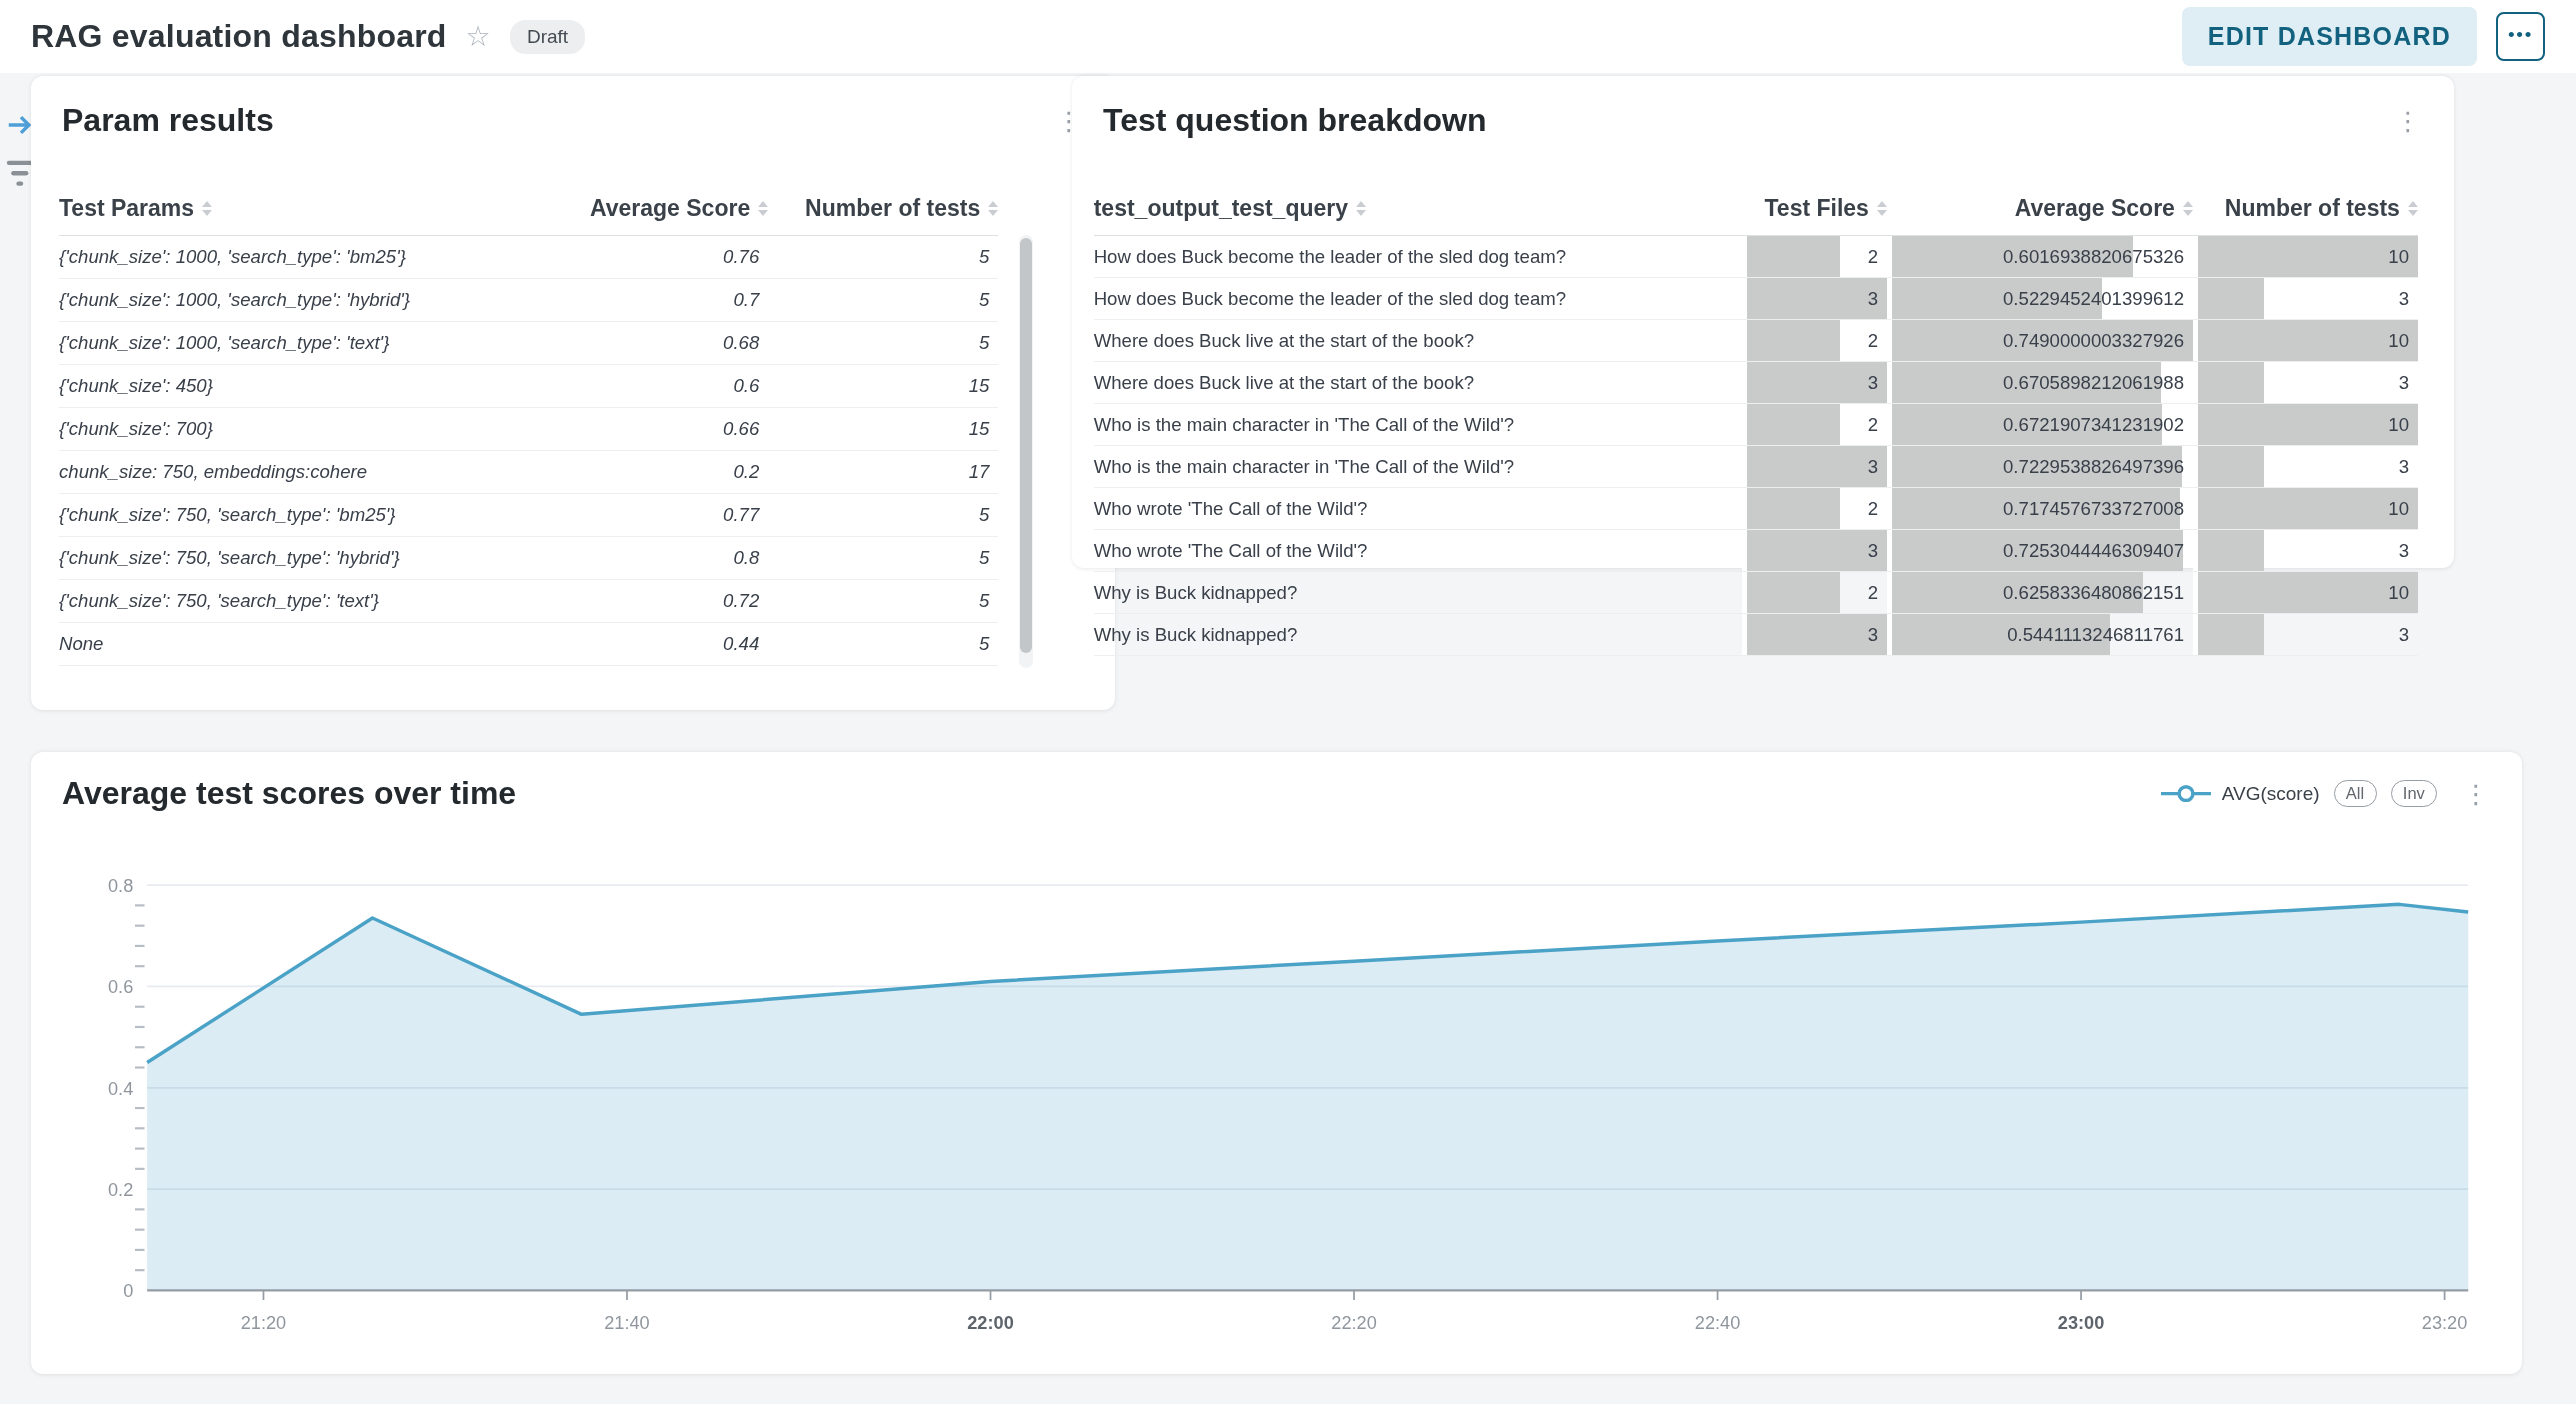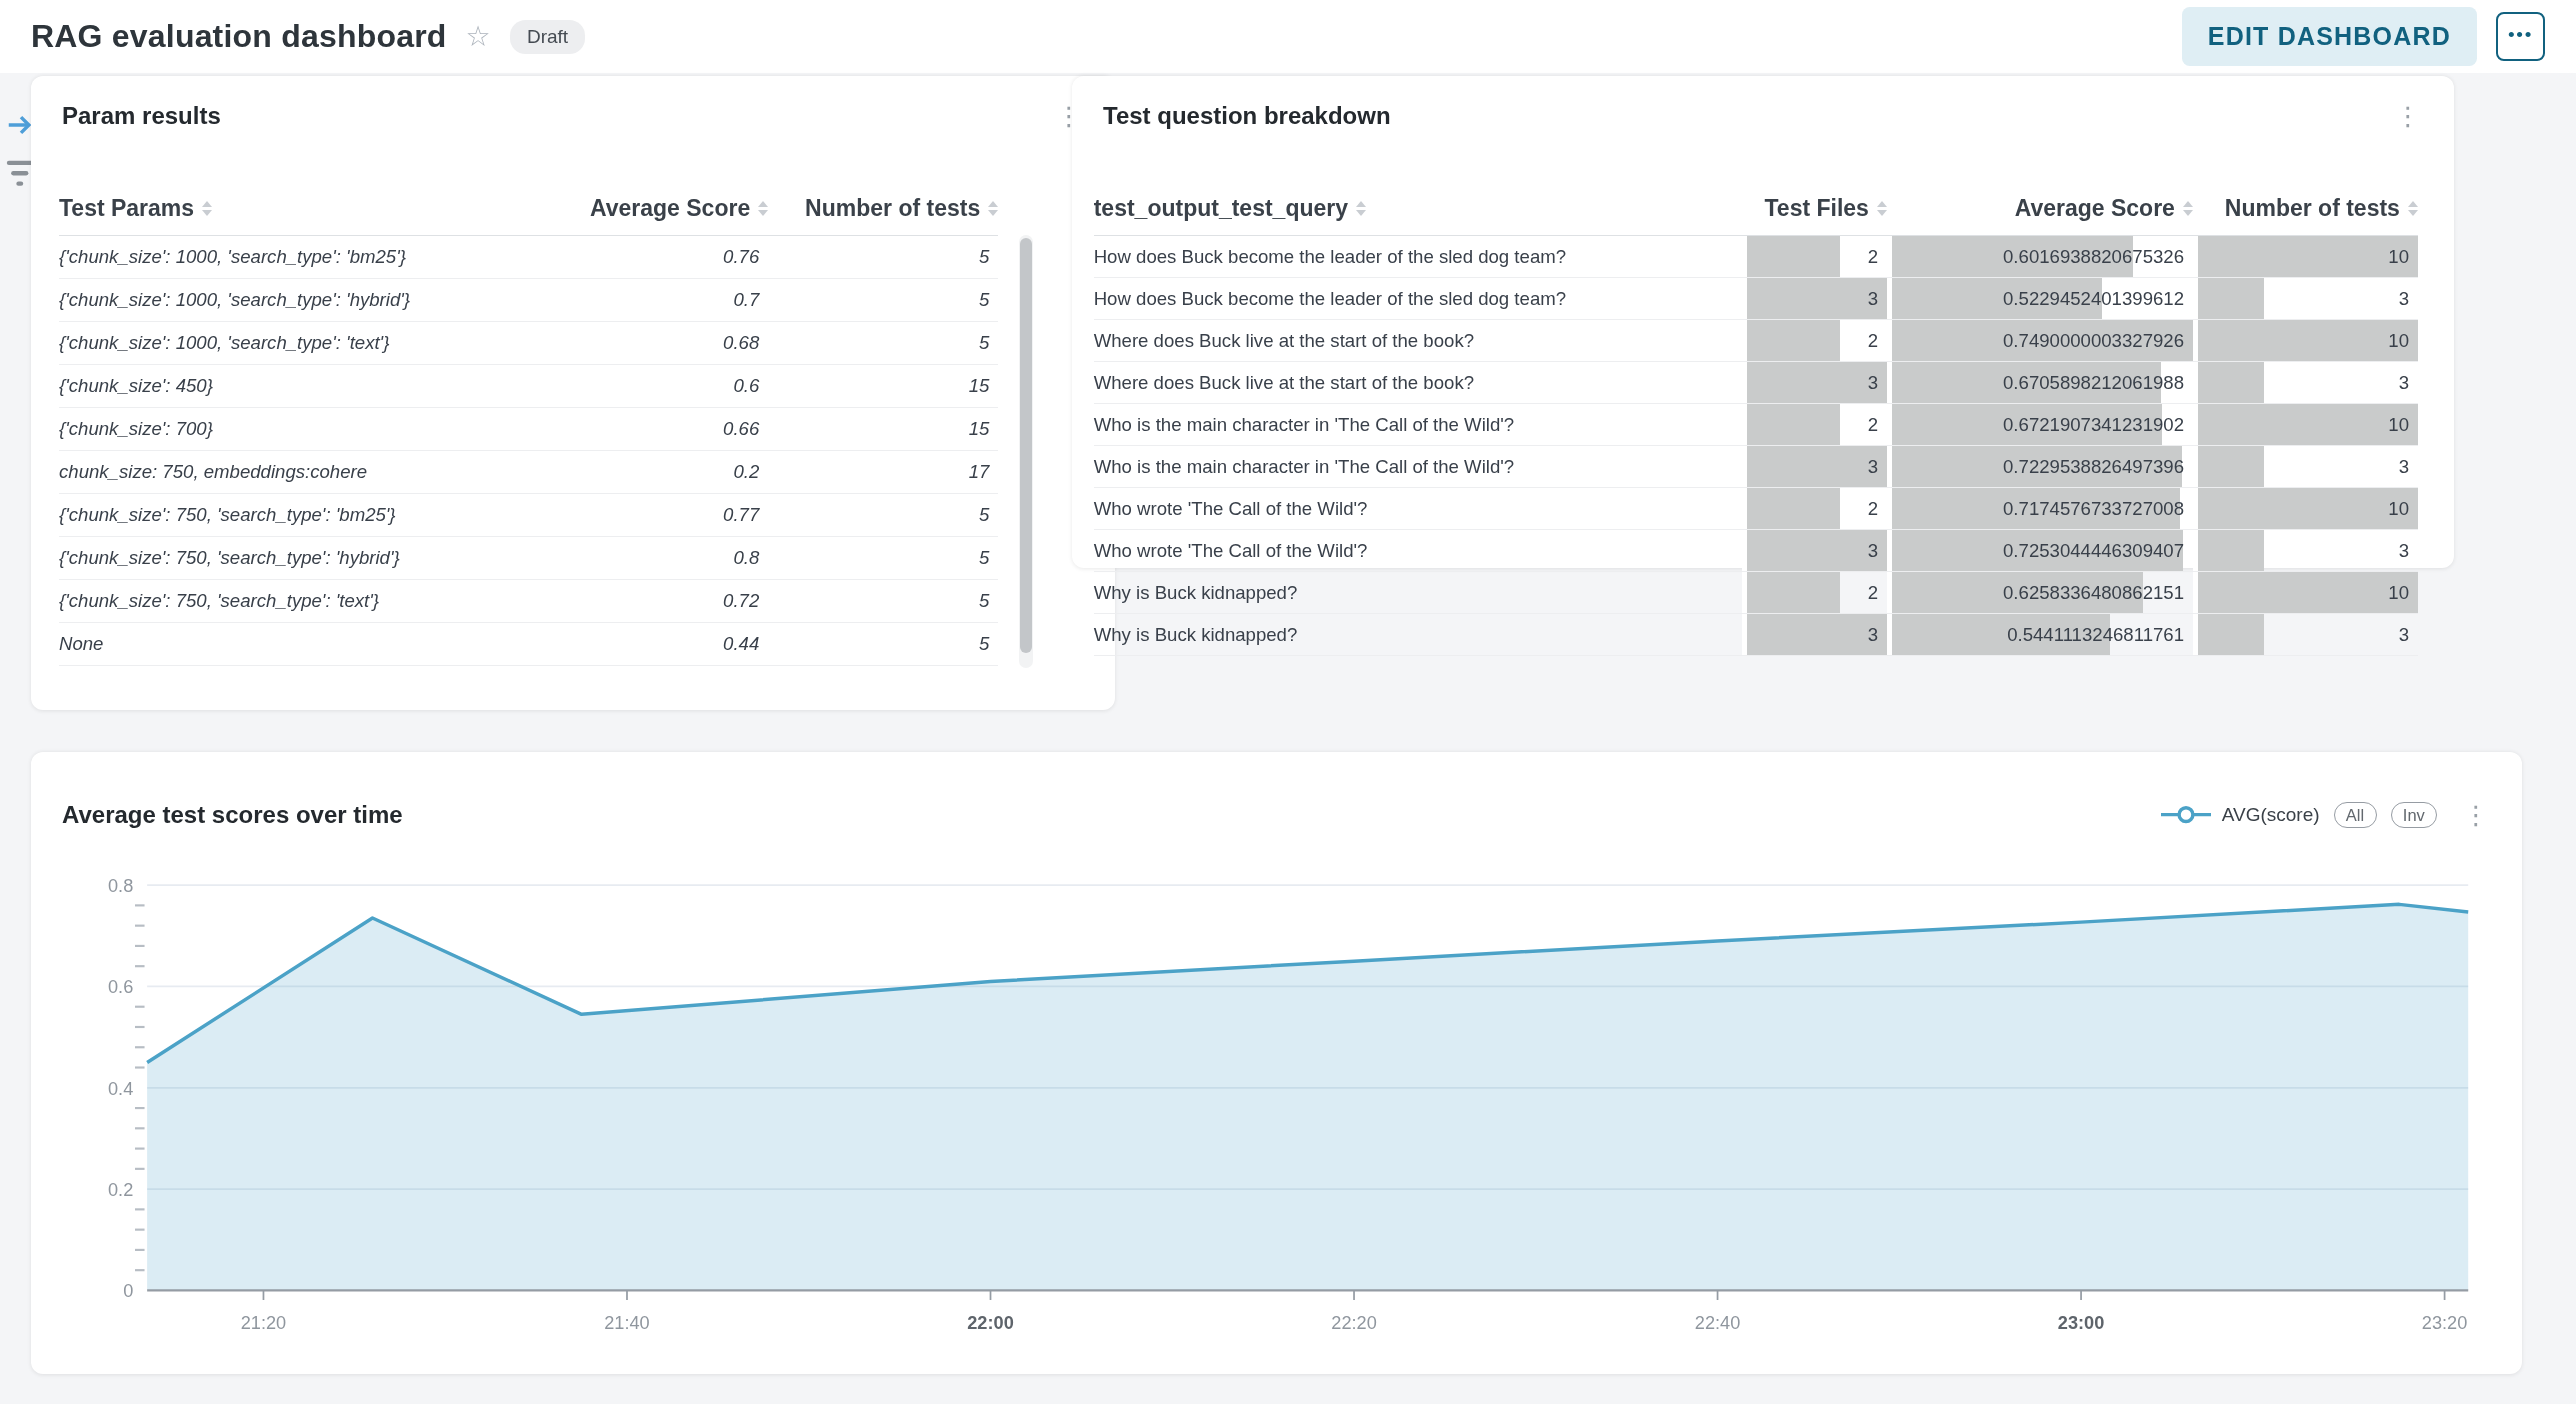--- a/index.html
+++ b/index.html
@@ -37,22 +37,22 @@
   .side-icon { position:absolute; cursor:pointer; }
   
   .card {
     position:absolute; background:#fff; border-radius:12px;
     box-shadow:0 0.9px 4.3px rgba(0,0,0,0.09);
   }
   #card-params   { left:31px;  top:76px;  width:1084px; height:634px; }
   #card-questions{ left:1072px;top:76px;  width:1382px; height:492px; }
   #card-chart    { left:31px;  top:752px; width:2491px; height:622px; }
   .card-head { display:flex; align-items:center; padding:26px 29.4px 0 31px; }
-  #card-chart .card-head { padding-top:49px; }
-  .card-title { font-size:24px; font-weight:bold; color:#24292E; }
+  #card-chart .card-head { padding-top:23px; }
+  .card-title { font-size:32px; font-weight:bold; color:#24292E; }
   .kebab { font-size:26px; color:#99A0A7; cursor:pointer; line-height:1; padding:0 3.5px; }
   
   .tbl { position:absolute; }
   #params-table    { left:28px; top:106px; width:939px; }
   #questions-table { left:21.7px; top:106px; width:1324px; }
   .thead { display:flex; align-items:center; height:54px; border-bottom:1.7px solid #DEE1E4; }
   .th { font-size:23px; font-weight:bold; color:#3A4149; display:flex; align-items:center; cursor:pointer; }
   .th.num { justify-content:flex-end; }
   .sort { display:inline-flex; flex-direction:column; margin-left:7.8px; }
   .sort i { width:0; height:0; border-left:5.2px solid transparent; border-right:5.2px solid transparent; }

